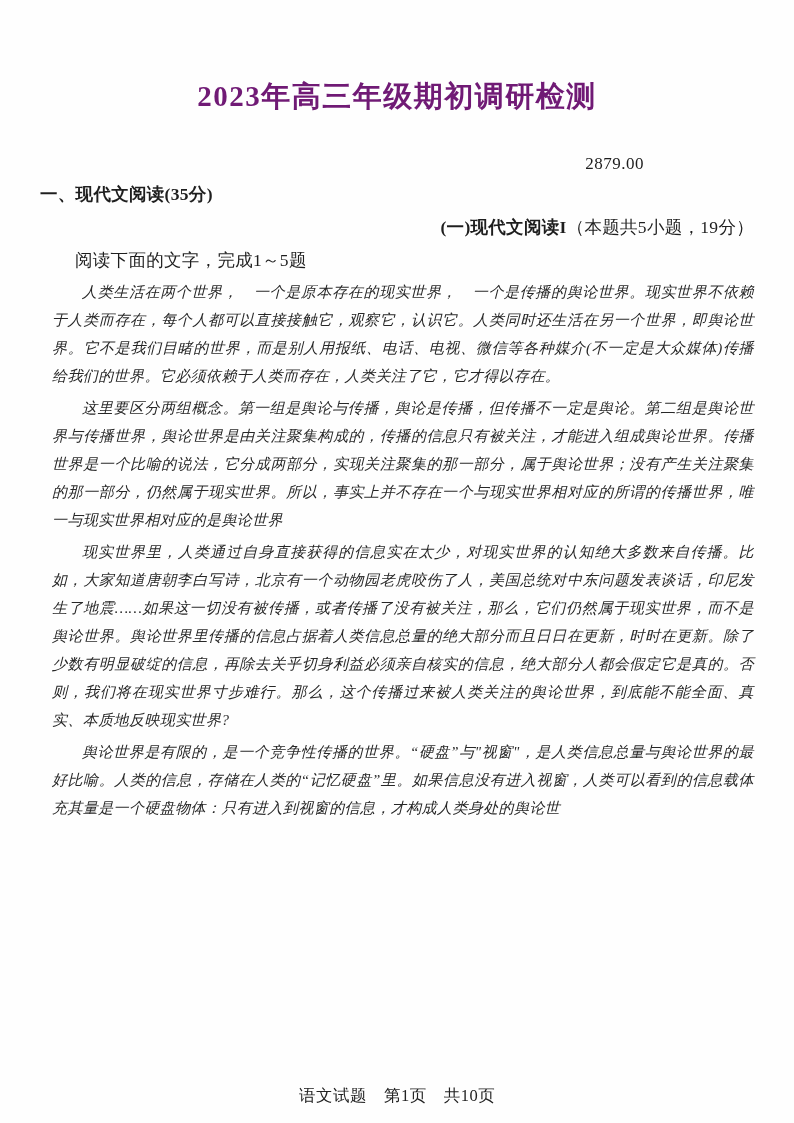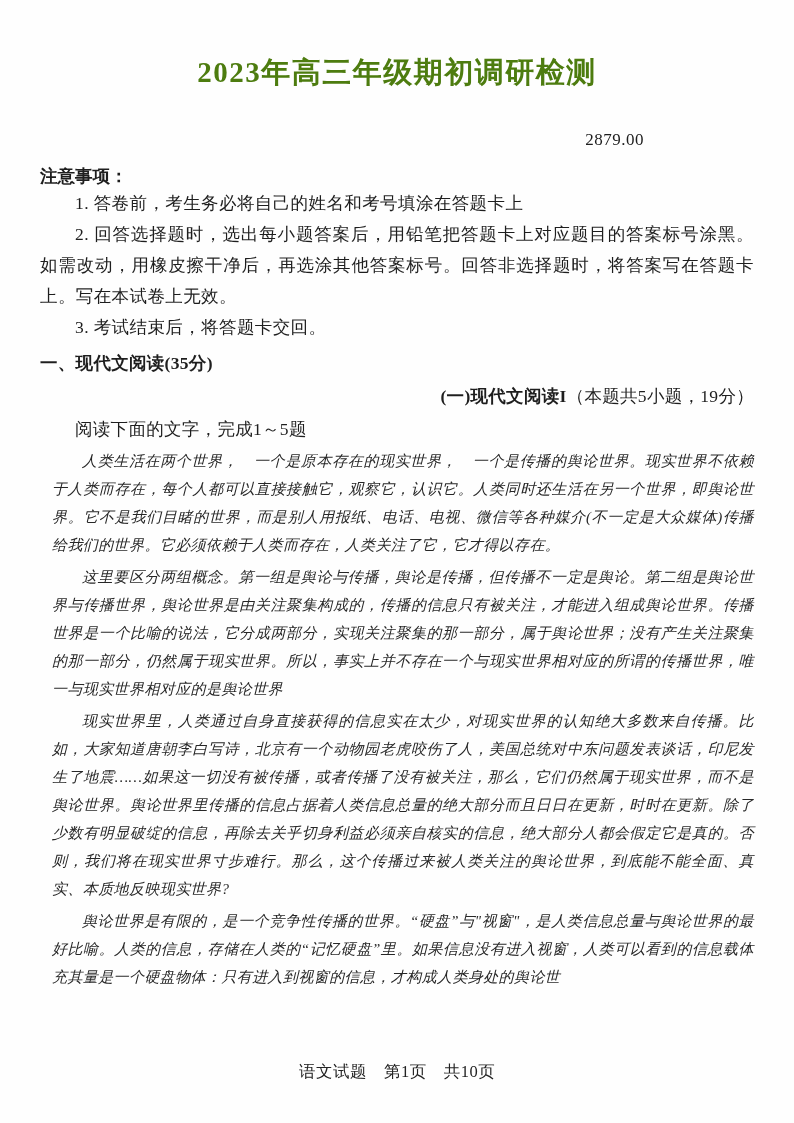--- a/index.html
+++ b/index.html
@@ -17,27 +17,27 @@
     color: #1e1e1e;
     font-family: "Liberation Serif", "DejaVu Serif", serif;
     overflow: hidden;
     box-sizing: border-box;
   }
   .content {
     padding: 0 40px;
   }
   .title {
     margin: 0;
-    padding-top: 54px;
+    padding-top: 78px;
     text-align: center;
     font-size: 29px;
     line-height: 36px;
     font-weight: bold;
     letter-spacing: 1.5px;
-    color: #4d7c0f;
+    color: #701a75;
   }
   .date-line {
     margin-top: 40px;
     text-align: right;
     padding-right: 110px;
     font-size: 17px;
     line-height: 20px;
     letter-spacing: 0.5px;
   }
   .notices-heading {
@@ -89,44 +89,38 @@
     letter-spacing: 0.4px;
     text-align: justify;
     text-indent: 2em;
     font-style: italic; 
     color: #272727;
   }
   .footer {
     position: absolute;
     left: 0;
     right: 0;
-    bottom: 40px;
+    bottom: 16px;
     text-align: center;
     font-size: 16.5px;
     font-style: normal;
     color: #222;
     letter-spacing: 0.5px;
   }
 </style>
 </head>
 <body>
 
 <div class="page">
   <div class="content">
 
     <h1 class="title">2023年高三年级期初调研检测</h1>
 
     <div class="date-line">2879.00</div>
 
-    <div class="notices">
-      <div class="notices-heading">注意事项：</div>
-      <p class="notice-item">1. 答卷前，考生务必将自己的姓名和考号填涂在答题卡上</p>
-      <p class="notice-item">2. 回答选择题时，选出每小题答案后，用铅笔把答题卡上对应题目的答案标号涂黑。如需改动，用橡皮擦干净后，再选涂其他答案标号。回答非选择题时，将答案写在答题卡上。写在本试卷上无效。</p>
-      <p class="notice-item">3. 考试结束后，将答题卡交回。</p>
-    </div>
 
     <div class="section-heading">一、现代文阅读(35分)</div>
 
     <p class="sub-heading">
       <span class="bold-part">(一)现代文阅读I</span><span>（本题共5小题，19分）</span>
     </p>
 
     <p class="read-instruction">阅读下面的文字，完成1～5题</p>
 
     <div class="passage">

